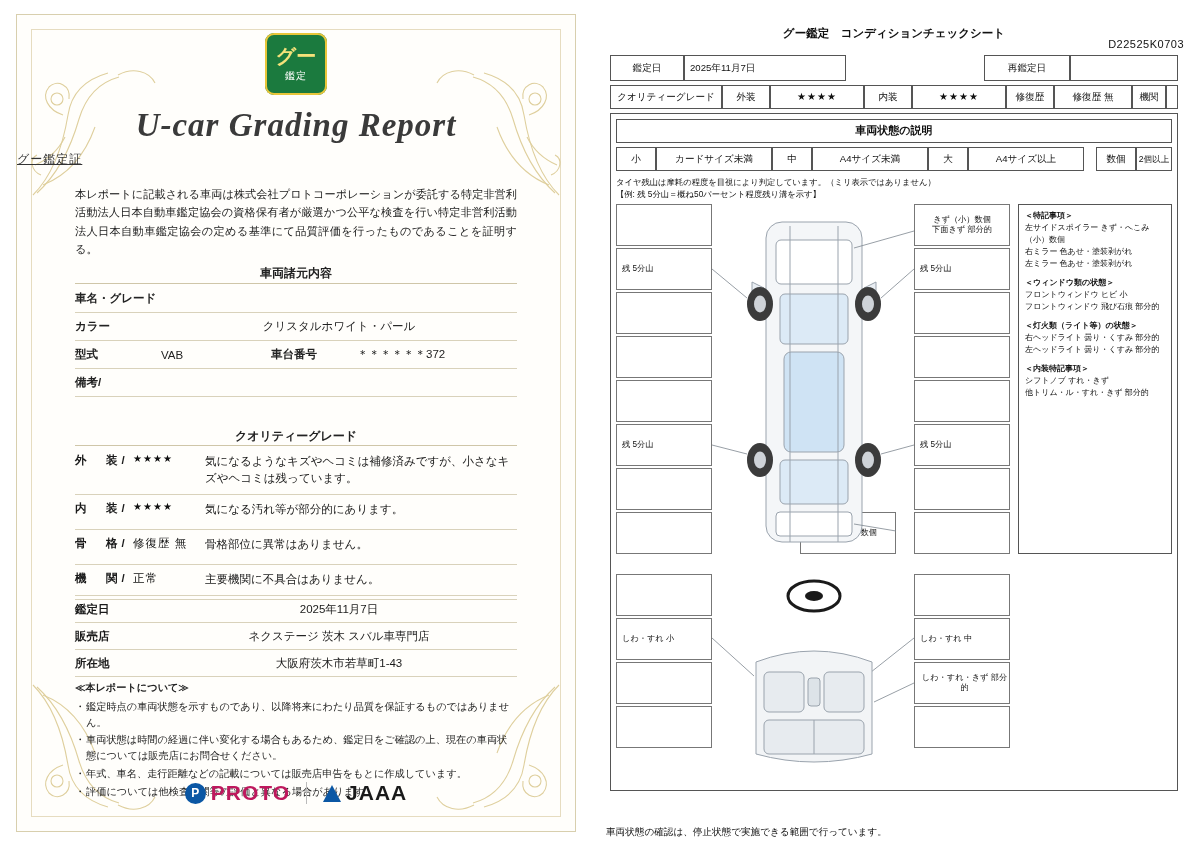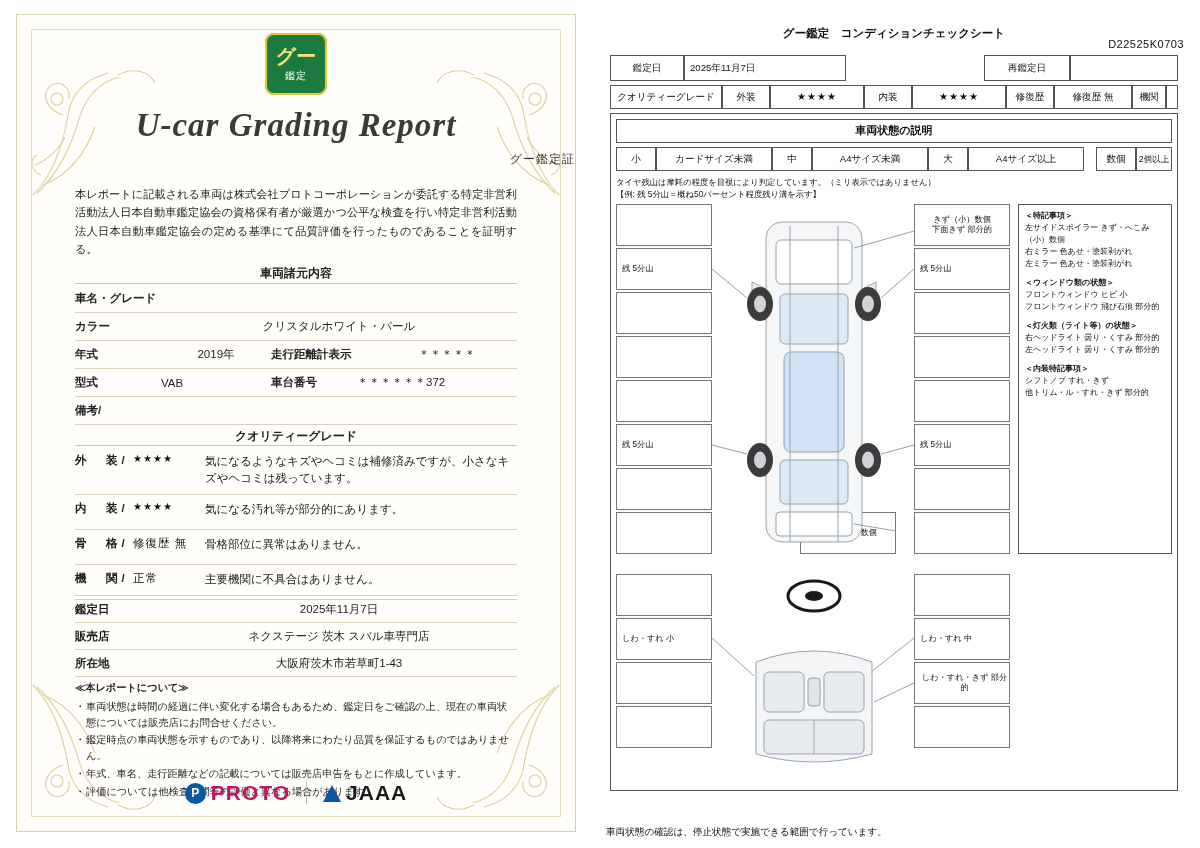--- a/index.html
+++ b/index.html
@@ -43,22 +43,22 @@
   .goo-logo .g2{font-size:10px;margin-top:3px;letter-spacing:1px;}
 
   .cert-title{
     position:absolute;left:0;right:0;top:92px;text-align:center;
     font-family:"Liberation Serif", serif;
     font-style:italic;font-weight:bold;
     font-size:33px;color:#3a3a3a;
     letter-spacing:1px;
   }
   .cert-sub{
-    position:absolute;left:0;right:0;top:136px;text-align:right;
-    font-size:12px;color:#333;letter-spacing:1px;
+    position:absolute;left:0;right:0;top:136px;text-align:left;
+    font-size:12px;color:#333;letter-spacing:1px;text-decoration:underline;
   }
   .cert-desc{
     position:absolute;left:58px;right:58px;top:170px;
     font-size:11.2px;line-height:1.65;color:#222;text-align:justify;
   }
 
   .sec-title{
     position:absolute;left:58px;right:58px;text-align:center;
     font-size:12px;font-weight:bold;color:#222;
   }
@@ -195,26 +195,20 @@
 
     <div class="spec" style="top:270px;">
       <div class="spec-row">
         <div class="lab">車名・グレード</div>
       </div>
       <div class="spec-row">
         <div class="lab">カラー</div>
         <div class="val">クリスタルホワイト・パール</div>
       </div>
       <div class="spec-row">
-        <div class="lab">年式</div>
-        <div class="val" style="flex:0 0 110px;">2019年</div>
-        <div class="lab2" style="width:106px;">走行距離計表示</div>
-        <div class="val2" style="flex:1;width:auto;">＊＊＊＊＊</div>
-      </div>
-      <div class="spec-row">
         <div class="lab">型式</div>
         <div class="val" style="flex:0 0 110px;text-align:left;">VAB</div>
         <div class="lab2" style="width:86px;">車台番号</div>
         <div class="val2" style="flex:1;width:auto;text-align:left;">＊＊＊＊＊＊372</div>
       </div>
       <div class="spec-row">
         <div class="lab">備考/</div>
         <div class="val"></div>
       </div>
     </div>
@@ -256,22 +250,22 @@
       </div>
       <div class="i-row">
         <div class="il">所在地</div>
         <div class="iv">大阪府茨木市若草町1-43</div>
       </div>
     </div>
 
     <div class="notes" style="top:665px;">
       <div class="nh">≪本レポートについて≫</div>
       <ul>
+        <li>鑑定時点の車両状態を示すものであり、以降将来にわたり品質を保証するものではありません。</li>
         <li>車両状態は時間の経過に伴い変化する場合もあるため、鑑定日をご確認の上、現在の車両状態については販売店にお問合せください。</li>
-        <li>鑑定時点の車両状態を示すものであり、以降将来にわたり品質を保証するものではありません。</li>
         <li>年式、車名、走行距離などの記載については販売店申告をもとに作成しています。</li>
         <li>評価については他検査機関等の評価と異なる場合があります。</li>
       </ul>
     </div>
 
     <div class="brands">
       <div class="proto">
         <div class="pmark">P</div>
         <div class="ptext">PROTO</div>
       </div>

